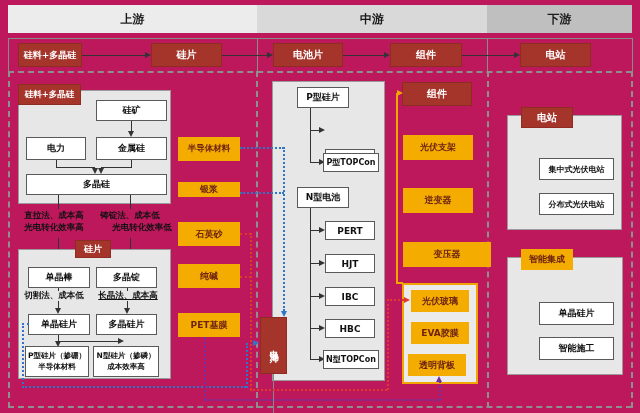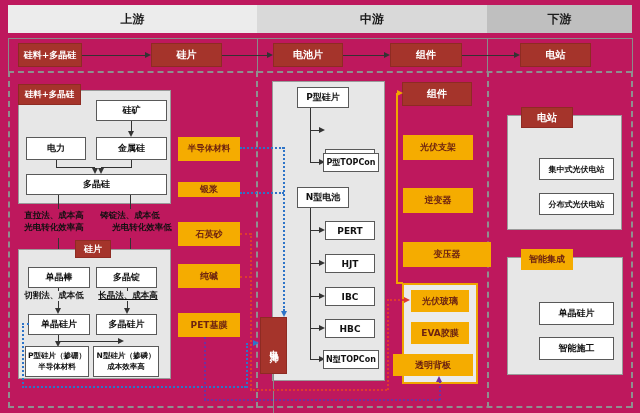--- a/index.html
+++ b/index.html
@@ -237,21 +237,21 @@
   <div class="yellow" style="left:403px;top:242px;width:88px;height:25px;text-align:center;">
       <span>变压器</span>
     </div>
   <div class="panel" style="left:402px;top:283px;width:76px;height:101px;background:#EBEBEB;border:2px solid #F0A500;"></div>
   <div class="yellow" style="left:411px;top:290px;width:58px;height:22px;">
       <span>光伏玻璃</span>
     </div>
   <div class="yellow" style="left:411px;top:322px;width:58px;height:22px;">
       <span>EVA胶膜</span>
     </div>
-  <div class="yellow" style="left:393px;top:354px;width:80px;height:22px;">
+  <div class="yellow" style="left:408px;top:354px;width:58px;height:22px;">
       <span>透明背板</span>
     </div>
 
   <div class="panel" style="left:507px;top:115px;width:115px;height:115px;"></div>
   <div class="red" style="left:521px;top:107px;width:52px;height:21px;">
       <span>电站</span>
     </div>
   <div class="white f8" style="left:539px;top:193px;width:75px;height:22px;">
       <span>分布式光伏电站</span>
     </div>

